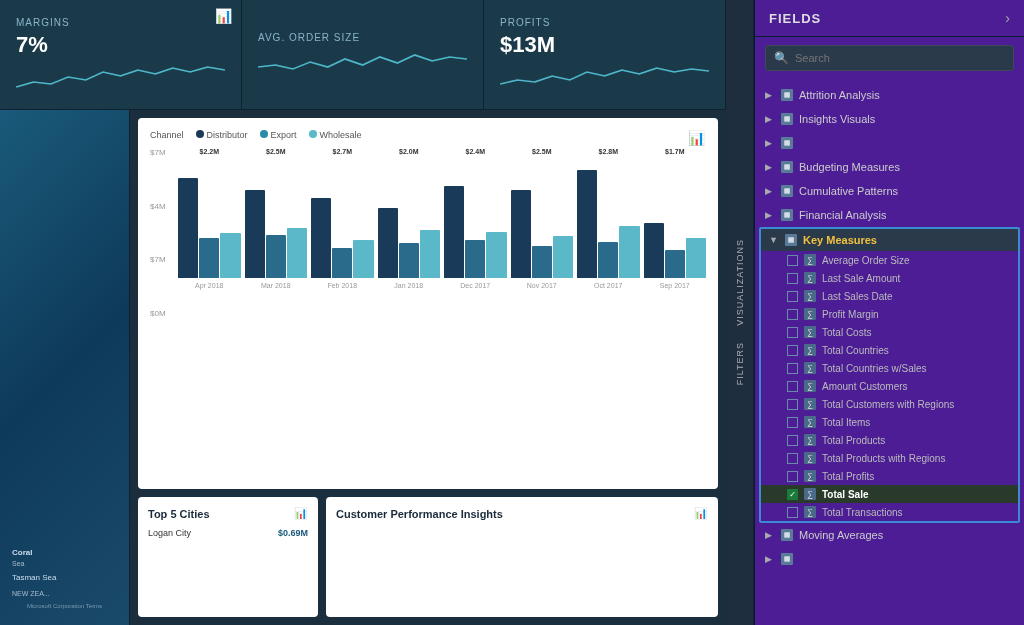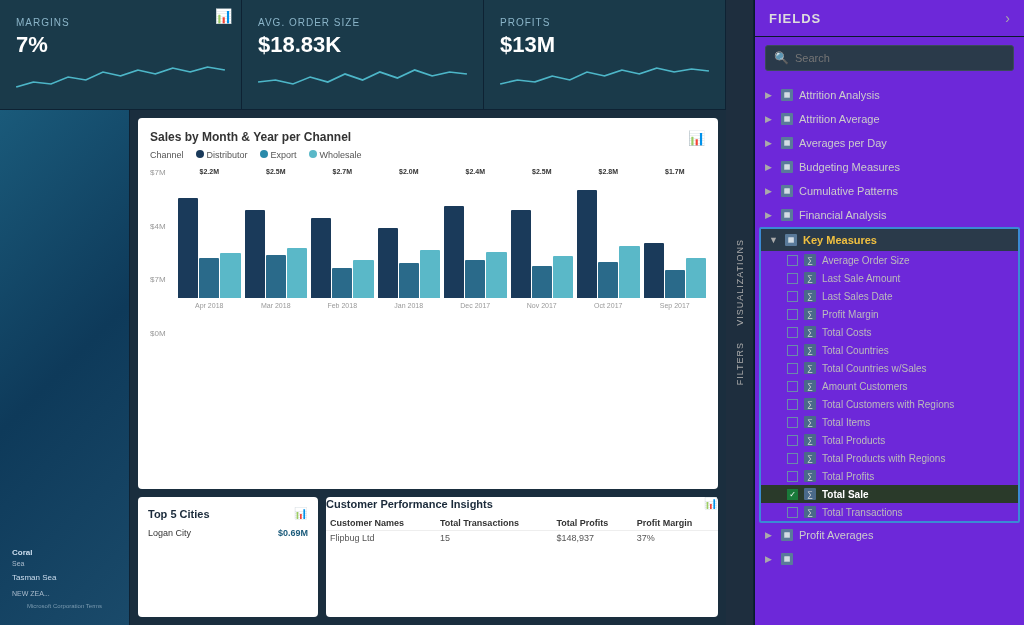--- a/index.html
+++ b/index.html
@@ -204,20 +204,21 @@
       justify-content: space-between;
       font-size: 9px;
       color: #333;
       padding: 2px 0;
     }
     .city-value { color: #1a5a7a; font-weight: 700; }
 
     .customer-perf {
       background: #fff;
       border-radius: 4px;
+      padding: 10px;
       flex: 1;
     }
     .perf-table {
       width: 100%;
       border-collapse: collapse;
       font-size: 9px;
     }
     .perf-table th {
       text-align: left;
       color: #333;
@@ -248,21 +249,21 @@
       color: #aaa;
       letter-spacing: 1px;
       text-transform: uppercase;
       cursor: pointer;
       padding: 6px 0;
     }
 
     
     .fields-panel {
       width: 270px;
-      background: #6d28d9;
+      background: #4c1d95;
       display: flex;
       flex-direction: column;
       border-left: 1px solid #0a1a2a;
     }
     .fields-header {
       display: flex;
       align-items: center;
       justify-content: space-between;
       padding: 10px 14px;
       border-bottom: 1px solid #0a1a2a;
@@ -398,21 +399,20 @@
     <div class="metric-item">
       <span class="chart-icon">📊</span>
       <div class="metric-label">MARGINS</div>
       <div class="metric-value">7%</div>
       <svg class="sparkline" viewBox="0 0 120 30" preserveAspectRatio="none">
         <polyline points="0,25 10,20 20,22 30,15 40,18 50,10 60,14 70,8 80,12 90,6 100,10 110,5 120,8" fill="none" stroke="#4db6c8" stroke-width="1.5"></polyline>
       </svg>
     </div>
     <div class="metric-item">
       <div class="metric-label">AVG. ORDER SIZE</div>
-      <div class="metric-value">$18.83K</div>
       <svg class="sparkline" viewBox="0 0 120 30" preserveAspectRatio="none">
         <polyline points="0,20 10,18 20,22 30,15 40,20 50,12 60,18 70,10 80,16 90,8 100,14 110,10 120,12" fill="none" stroke="#4db6c8" stroke-width="1.5"></polyline>
       </svg>
     </div>
     <div class="metric-item">
       <div class="metric-label">PROFITS</div>
       <div class="metric-value">$13M</div>
       <svg class="sparkline" viewBox="0 0 120 30" preserveAspectRatio="none">
         <polyline points="0,22 10,18 20,20 30,14 40,18 50,10 60,14 70,8 80,12 90,6 100,10 110,7 120,9" fill="none" stroke="#4db6c8" stroke-width="1.5"></polyline>
       </svg>
@@ -431,21 +431,20 @@
           <div style="position:absolute;bottom:20px;left:4px;font-size:7px;color:#aabbcc;">NEW ZEA...</div>
           <div style="position:absolute;bottom:8px;left:0;right:0;font-size:6px;color:#7a9ab0;text-align:center;">Microsoft Corporation Terms</div>
         </div>
       </div>
     </div>
 
     <div class="center-panel">
 
       <div class="sales-chart">
         <span class="chart-icon-top">📊</span>
-        <div class="sales-chart-title">Sales by Month &amp; Year per Channel</div>
         <div class="chart-legend">
           <span>Channel</span>
           <span><span class="legend-dot" style="background:#1a3a5a"></span>Distributor</span>
           <span><span class="legend-dot" style="background:#2a8aaa"></span>Export</span>
           <span><span class="legend-dot" style="background:#5ab8c8"></span>Wholesale</span>
         </div>
         <div style="display:flex;height:170px;gap:4px;padding-left:28px;position:relative;">
           <div class="y-axis">
             <span>$7M</span>
             <span>$4M</span>
@@ -537,38 +536,20 @@
           <div class="city-row">
             <span class="city-name">Logan City</span>
             <span class="city-value">$0.69M</span>
           </div>
         </div>
         <div class="customer-perf">
           <div class="panel-title">
             <span>Customer Performance Insights</span>
             <span>📊</span>
           </div>
-          <table class="perf-table">
-            <thead>
-              <tr>
-                <th>Customer Names</th>
-                <th>Total Transactions</th>
-                <th>Total Profits</th>
-                <th>Profit Margin</th>
-              </tr>
-            </thead>
-            <tbody>
-              <tr>
-                <td>Flipbug Ltd</td>
-                <td>15</td>
-                <td>$148,937</td>
-                <td>37%</td>
-              </tr>
-            </tbody>
-          </table>
         </div>
       </div>
     </div>
   </div>
 </div>
 
 <div class="viz-sidebar">
   <div class="viz-label-rotated">VISUALIZATIONS</div>
   <div class="viz-label-rotated">FILTERS</div>
 </div>
@@ -591,29 +572,28 @@
         <span class="chevron-icon">▶</span>
         <span class="table-icon">▦</span>
         <span class="field-group-label">Attrition Analysis</span>
       </div>
     </div>
 
     <div class="field-group">
       <div class="field-group-header">
         <span class="chevron-icon">▶</span>
         <span class="table-icon">▦</span>
-        <span class="field-group-label">Attrition Average</span>
+        <span class="field-group-label">Insights Visuals</span>
       </div>
     </div>
 
     <div class="field-group">
       <div class="field-group-header">
         <span class="chevron-icon">▶</span>
         <span class="table-icon">▦</span>
-        <span class="field-group-label">Averages per Day</span>
       </div>
     </div>
 
     <div class="field-group">
       <div class="field-group-header">
         <span class="chevron-icon">▶</span>
         <span class="table-icon">▦</span>
         <span class="field-group-label">Budgeting Measures</span>
       </div>
     </div>
@@ -715,21 +695,21 @@
         <div class="field-checkbox"></div>
         <div class="field-icon-sigma">∑</div>
         <span class="field-label">Total Transactions</span>
       </div>
     </div>
 
     <div class="field-group">
       <div class="field-group-header">
         <span class="chevron-icon">▶</span>
         <span class="table-icon">▦</span>
-        <span class="field-group-label">Profit Averages</span>
+        <span class="field-group-label">Moving Averages</span>
       </div>
     </div>
 
     <div class="field-group">
       <div class="field-group-header">
         <span class="chevron-icon">▶</span>
         <span class="table-icon">▦</span>
       </div>
     </div>
   </div>

